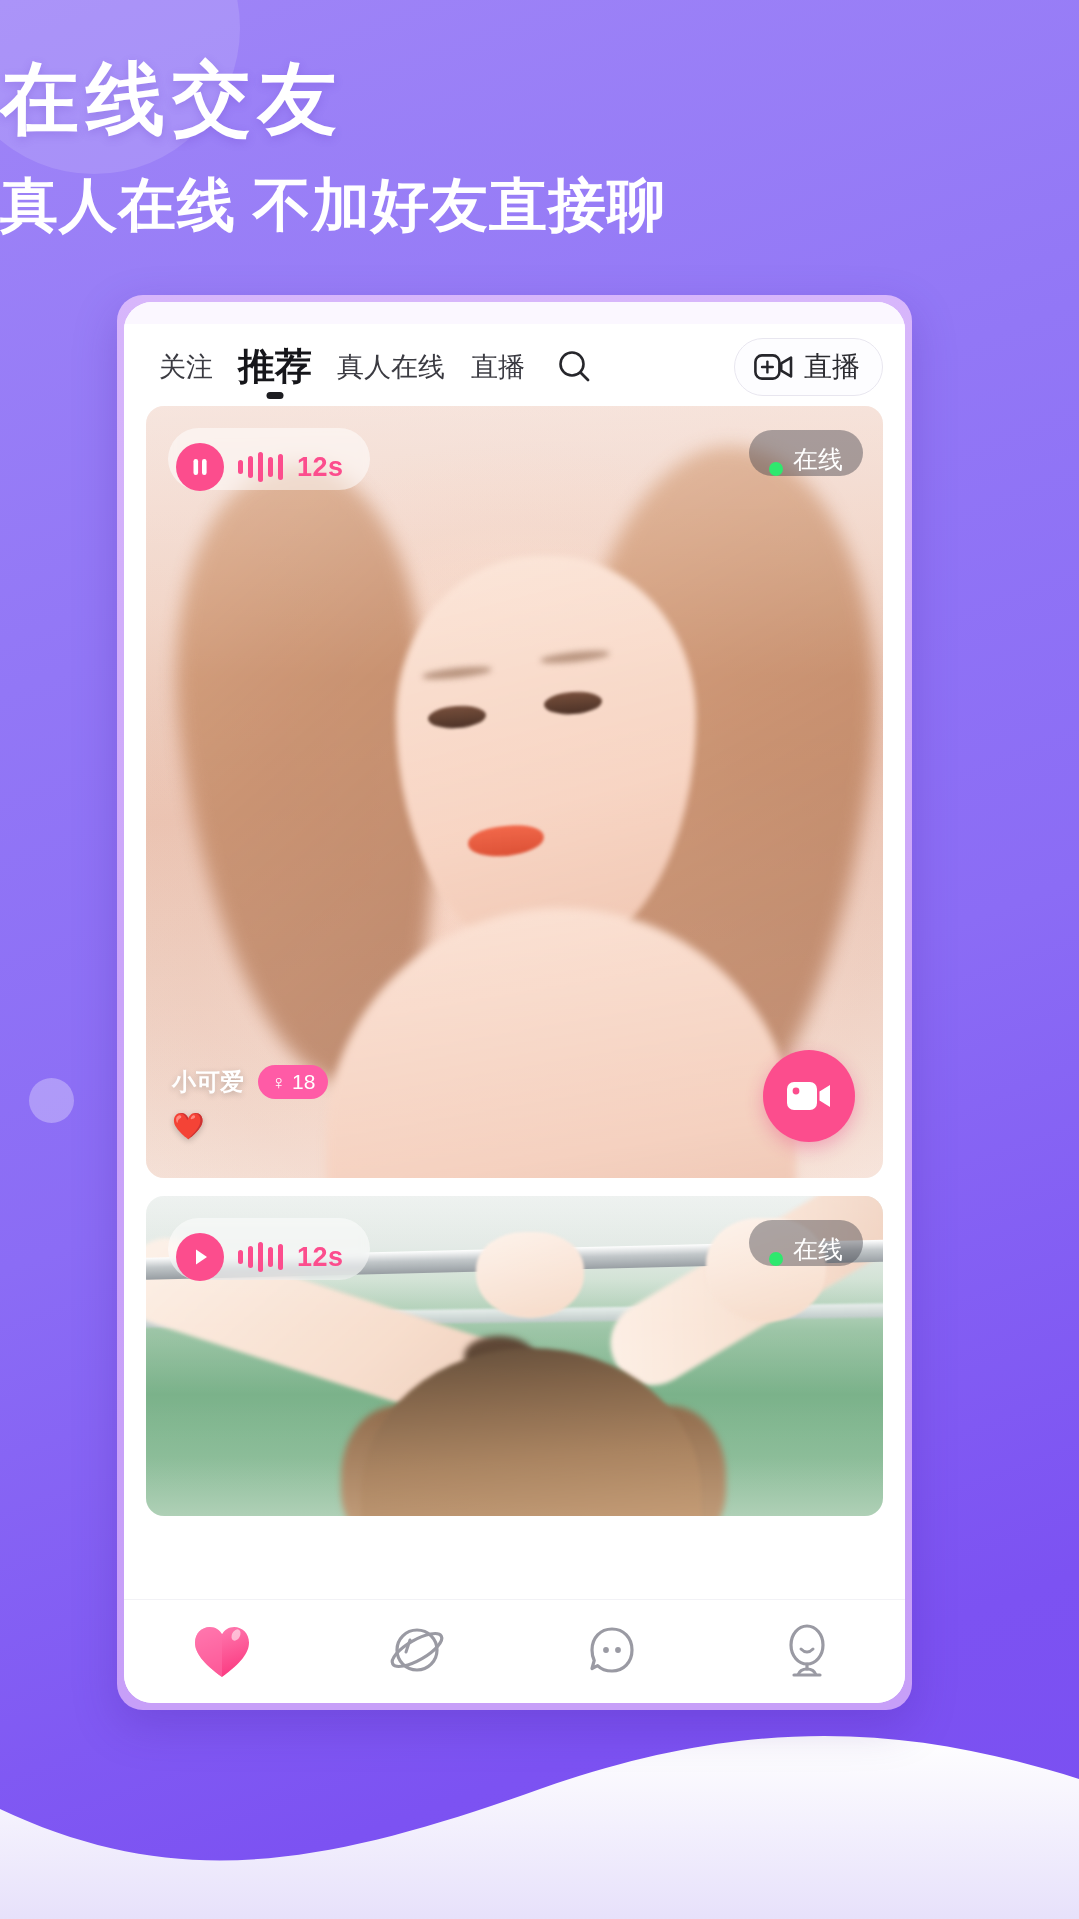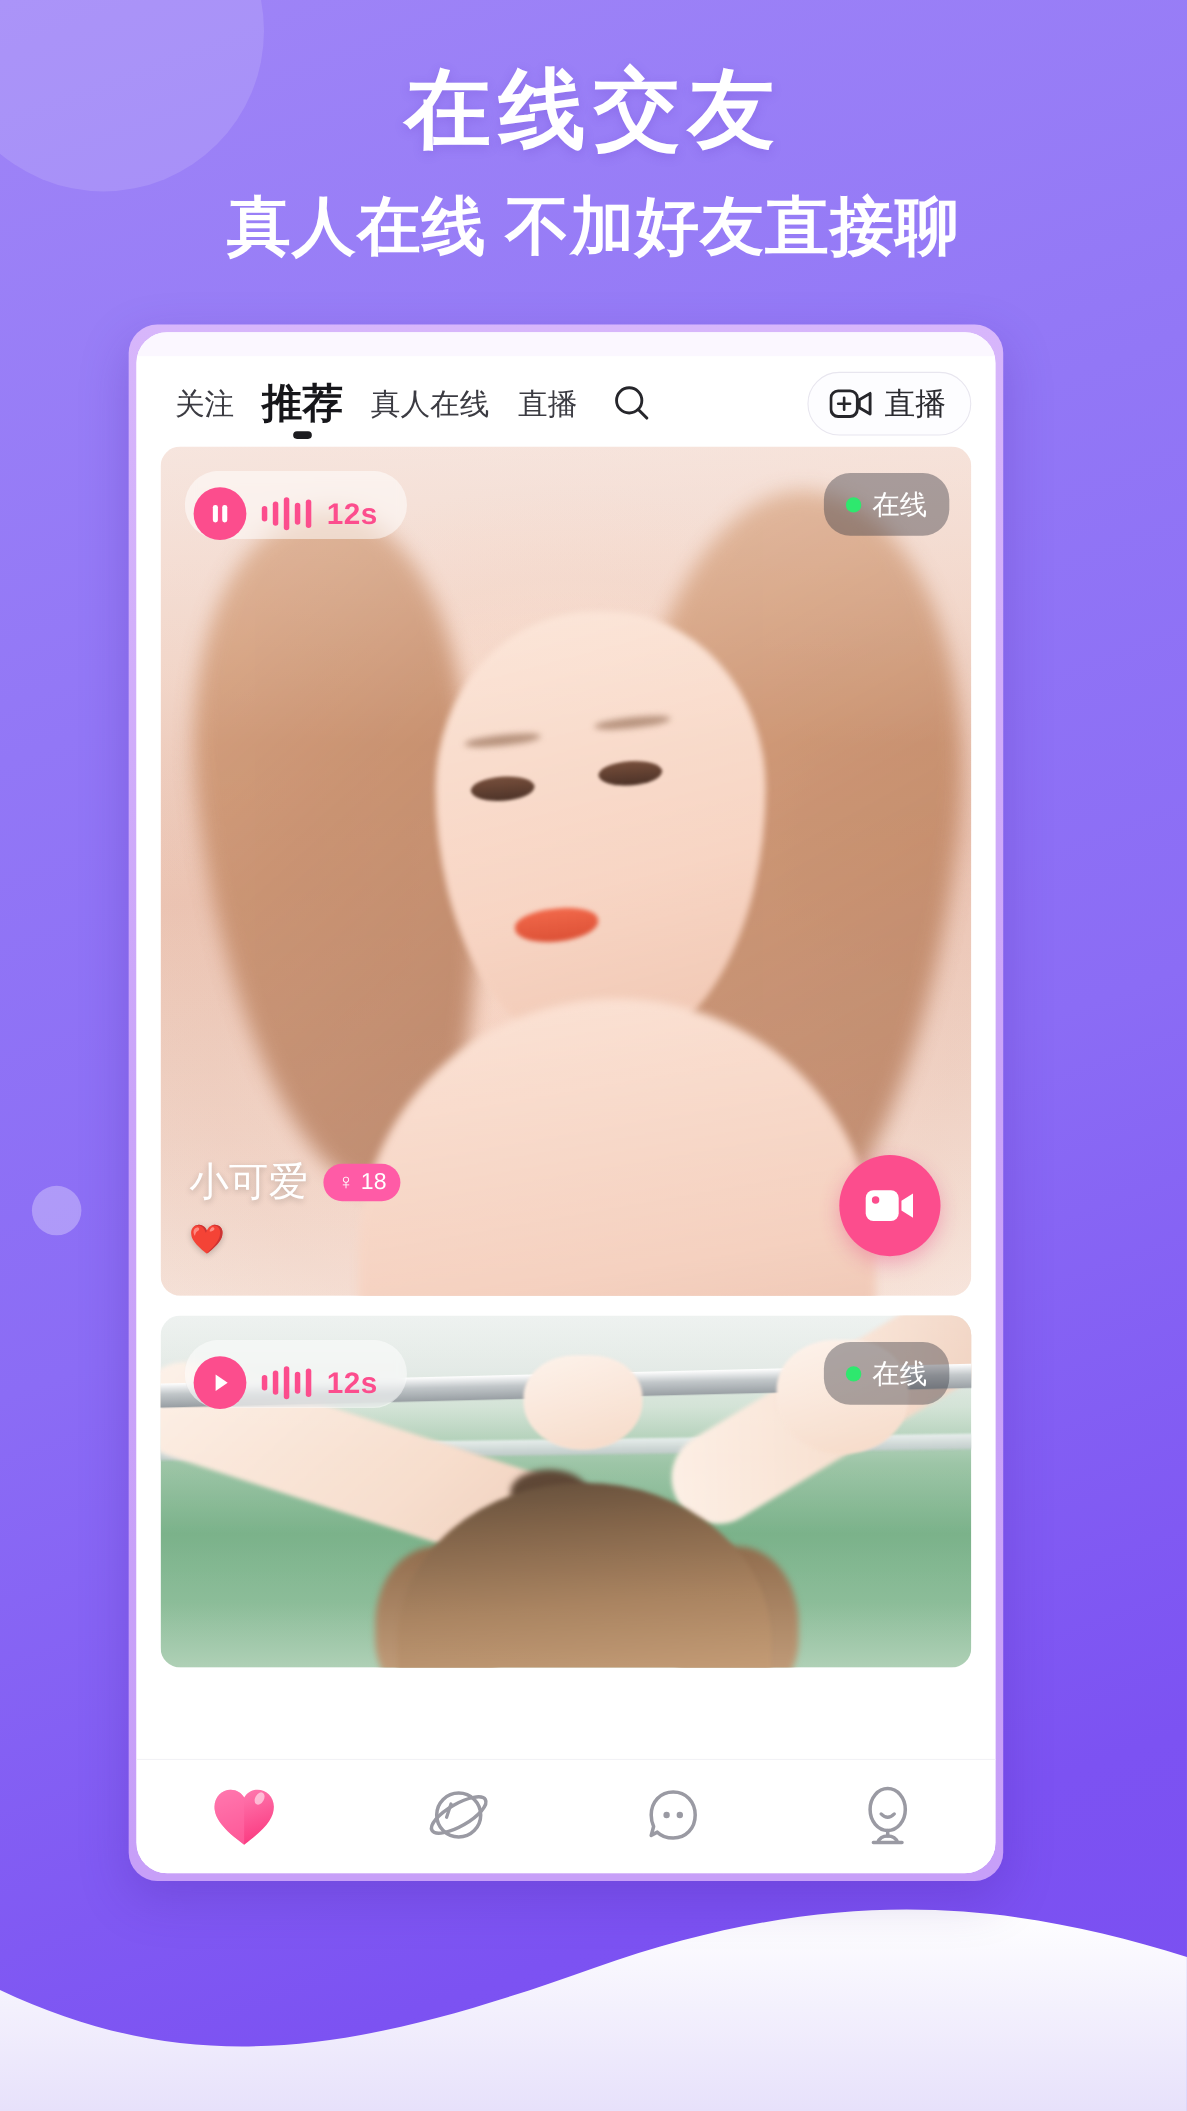--- a/index.html
+++ b/index.html
@@ -41,21 +41,20 @@
     position: absolute;
     left: 0; bottom: 0;
     width: 1079px; height: 260px;
     display: block;
   }
 
   
   .header {
     position: absolute;
     top: 58px; left: 0; width: 1079px;
-    text-align: center;
     z-index: 5;
   }
   .headline {
     font-size: 79px;
     font-weight: 900;
     color: #ffffff;
     letter-spacing: 7px;
     line-height: 1.05;
     text-shadow: 0 3px 10px rgba(92,52,190,0.22);
   }
@@ -330,38 +329,38 @@
   .voice-dur {
     font-size: 27px;
     font-weight: 700;
     color: #fc4d8d;
     letter-spacing: .5px;
   }
 
   .online-badge {
     position: absolute;
     right: 20px; top: 24px;
-    display: flex; align-items: center; gap: 10px;
-    height: 57px;
+    display: flex; align-items: flex-end; gap: 10px;
+    height: 46px;
     padding: 0 20px;
     border-radius: 24px;
     background: rgba(60,60,70,0.42);
     z-index: 3;
   }
   .online-dot { width: 14px; height: 14px; border-radius: 50%; background: #2ee86e; }
   .online-label { font-size: 25px; color: #ffffff; }
 
   .profile-block {
     position: absolute;
     left: 26px; bottom: 36px;
     z-index: 3;
   }
   .profile-row1 { display: flex; align-items: center; gap: 14px; }
   .profile-name {
-    font-size: 36px; font-weight: 400; color: #ffffff;
+    font-size: 24px; font-weight: 700; color: #ffffff;
     text-shadow: 0 2px 6px rgba(0,0,0,0.22);
   }
   .gender-badge {
     display: flex; align-items: center; gap: 6px;
     height: 34px; padding: 0 13px;
     border-radius: 18px;
     background: #ff5ba6;
   }
   .gender-sym { font-size: 20px; color: #fff; line-height: 1; }
   .gender-age { font-size: 21px; color: #fff; font-weight: 400; }

